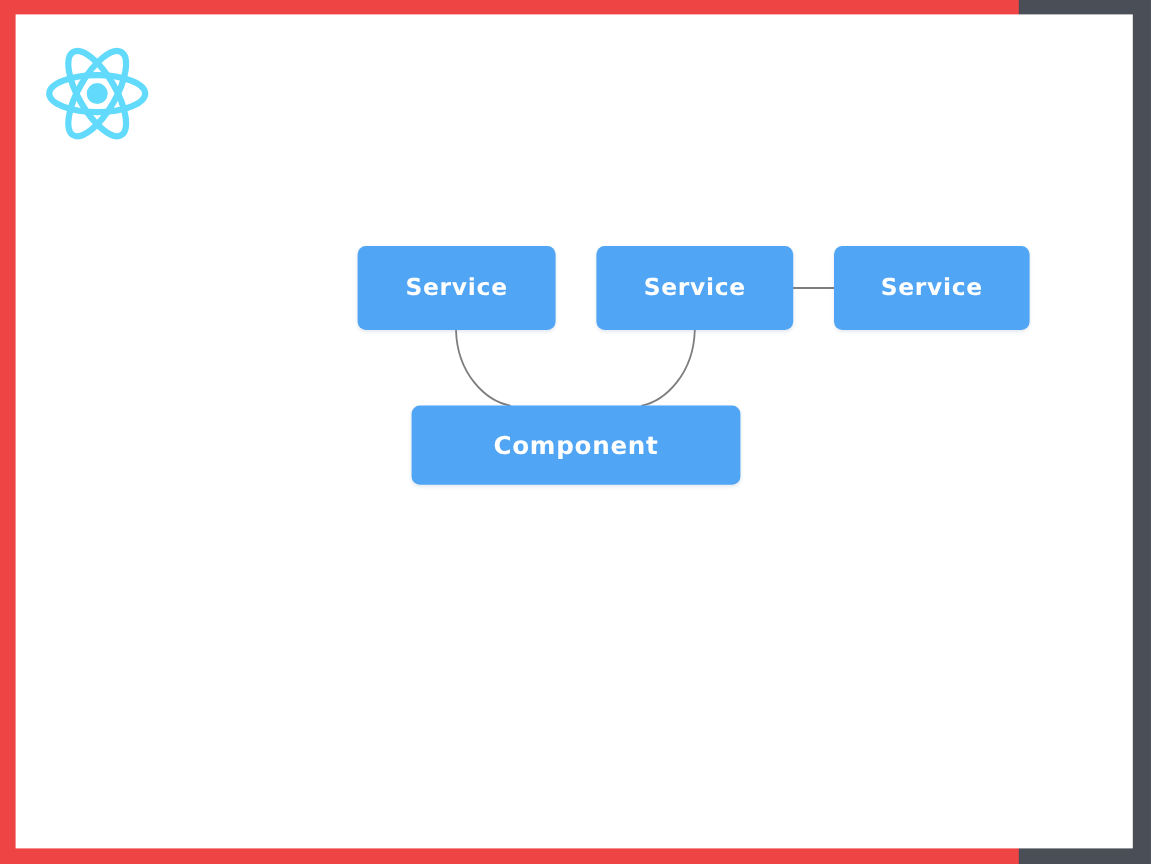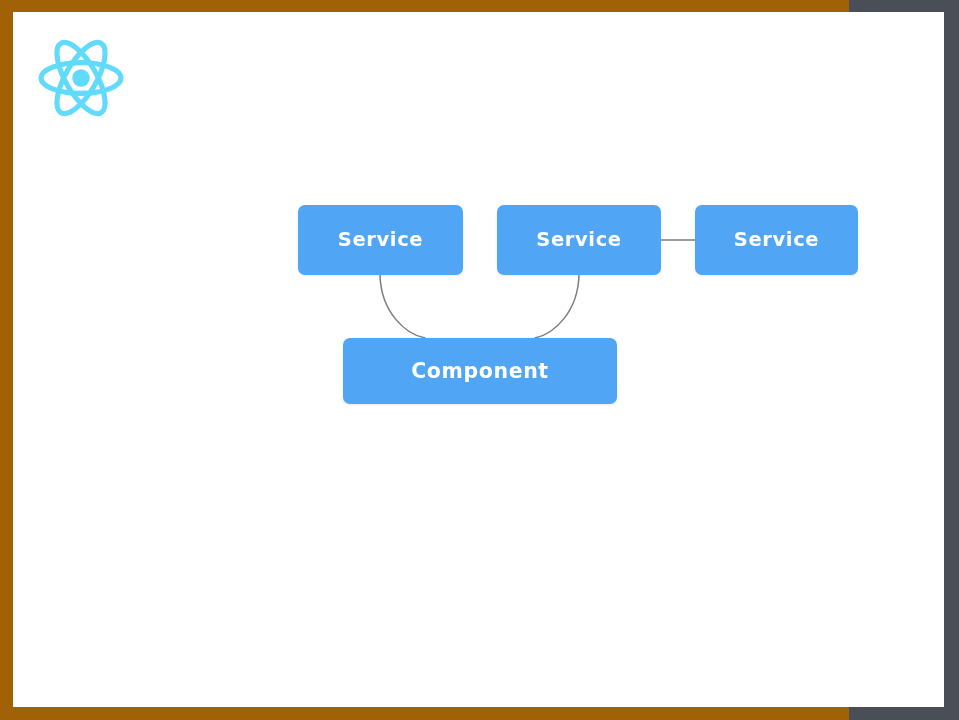--- a/index.html
+++ b/index.html
@@ -14,21 +14,21 @@
     overflow: hidden;
     font-family: "Liberation Sans", sans-serif;
   }
 
   #slide-frame {
     position: absolute;
     left: 0;
     top: 0;
     width: 849px;
     height: 720px;
-    background: #a16207;
+    background: #ef4444;
   }
 
   #canvas {
     position: absolute;
     left: 13px;
     top: 12px;
     width: 931px;
     height: 695px;
     background: #ffffff;
     overflow: hidden;

